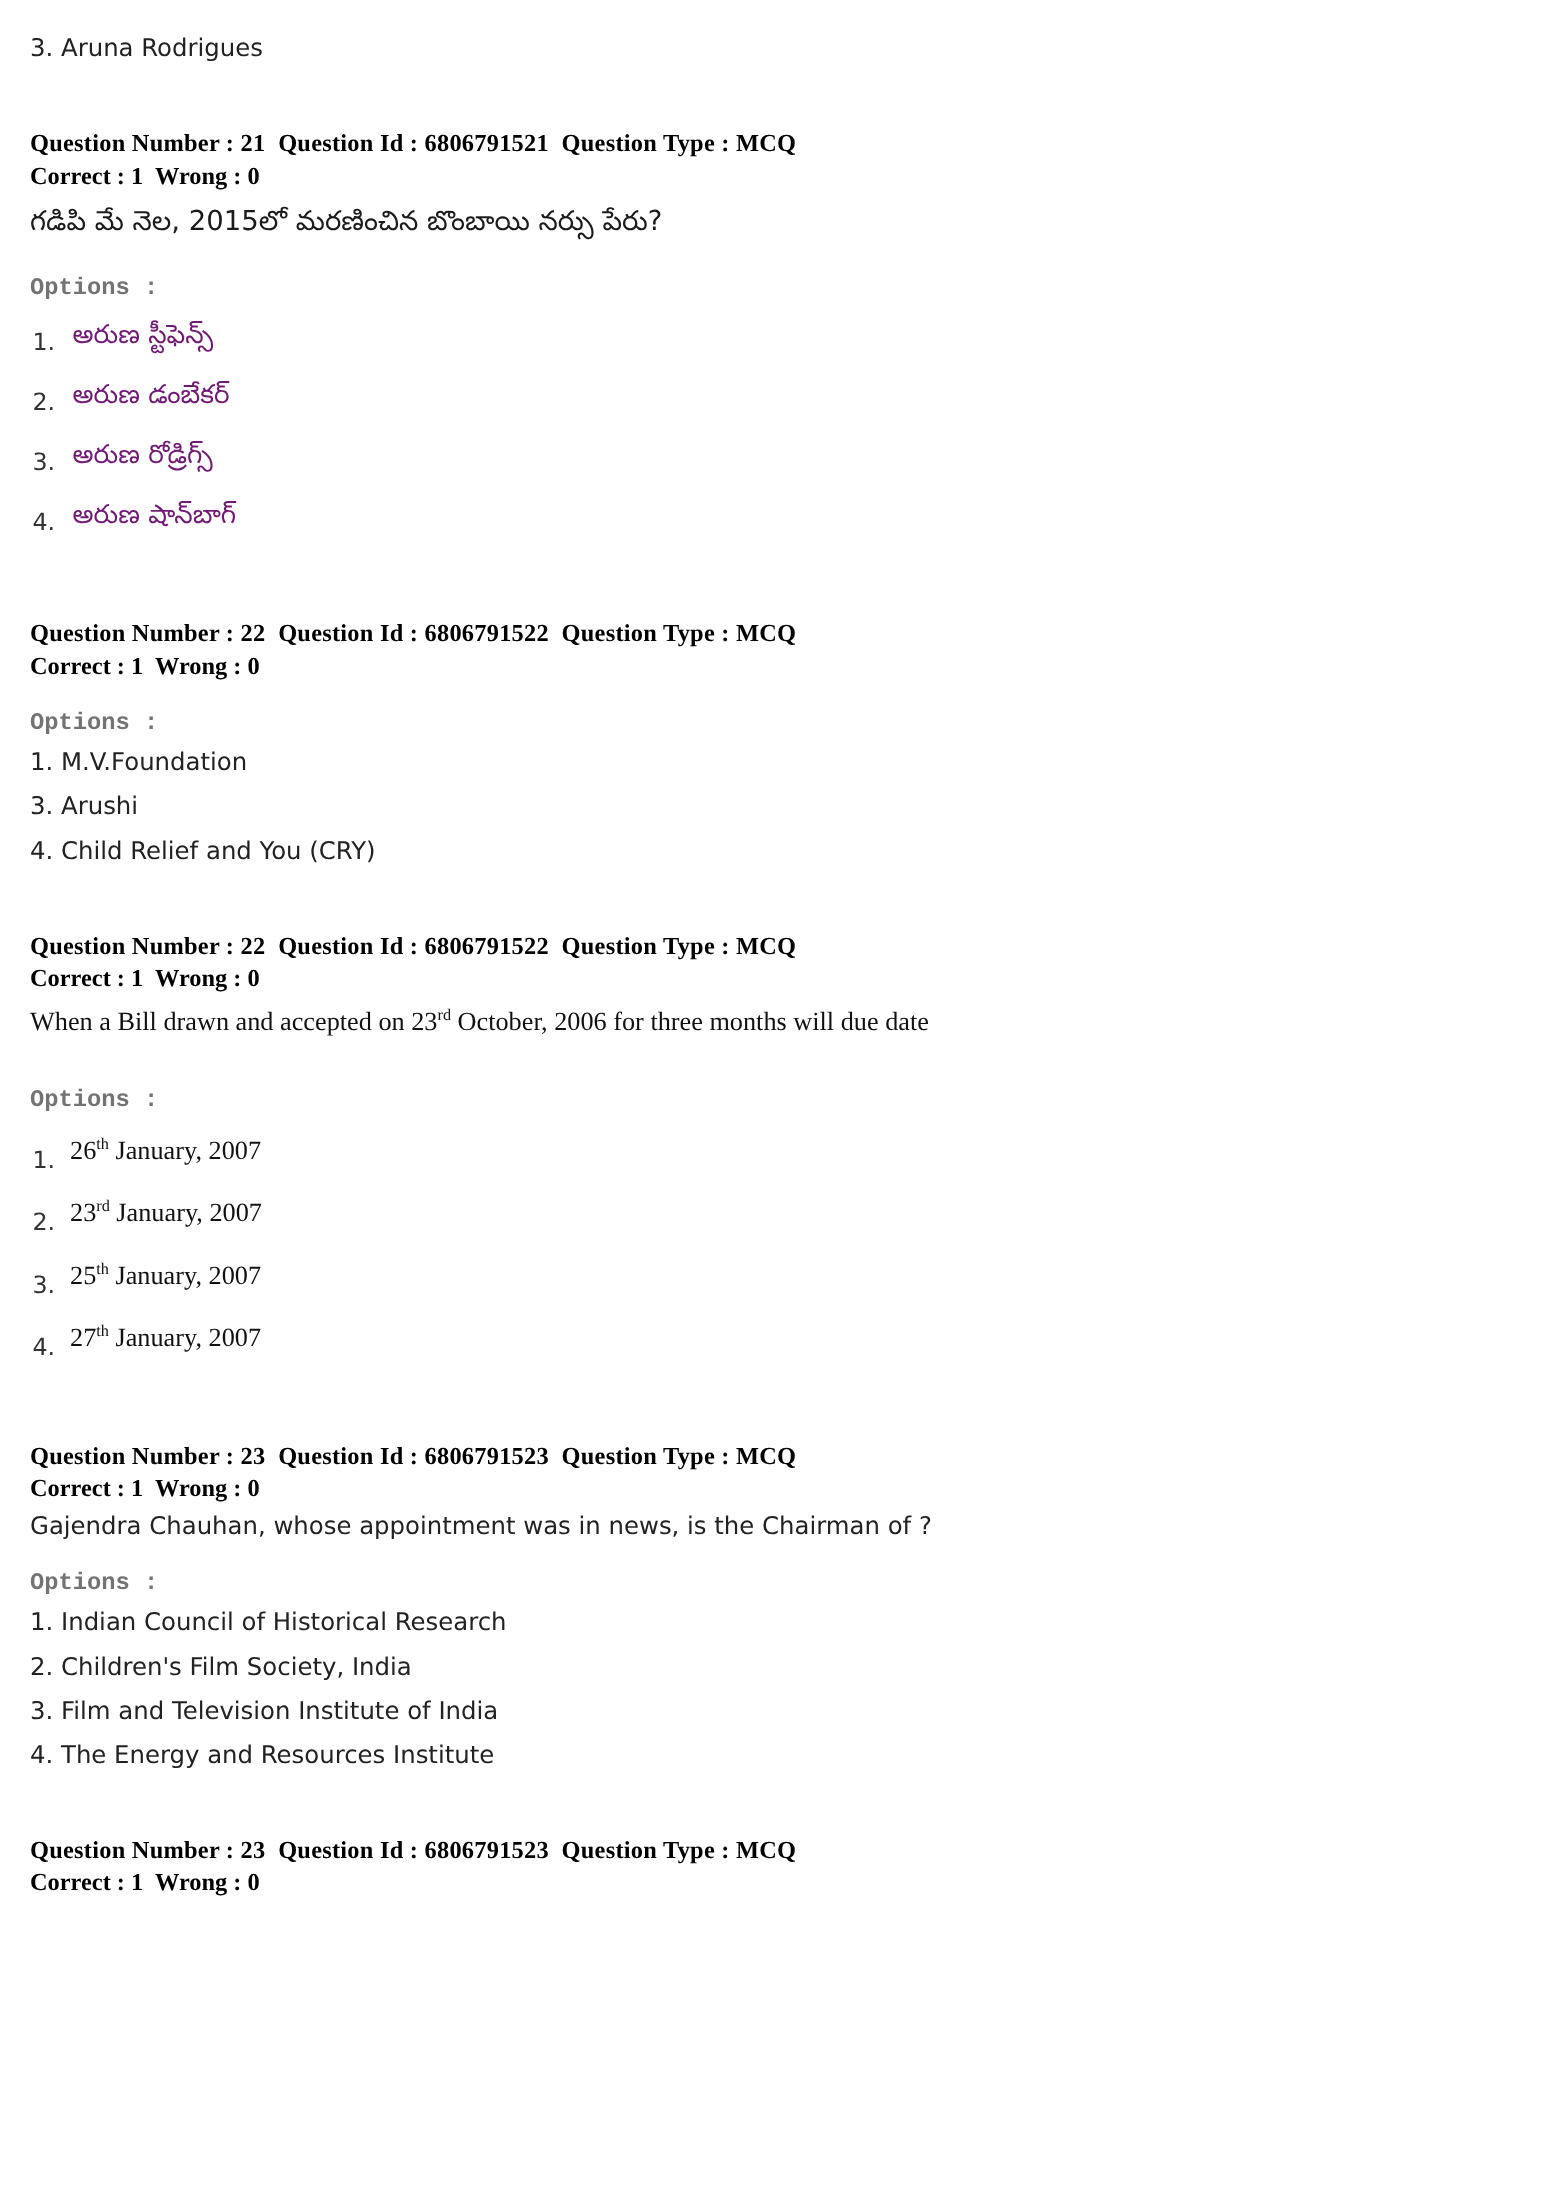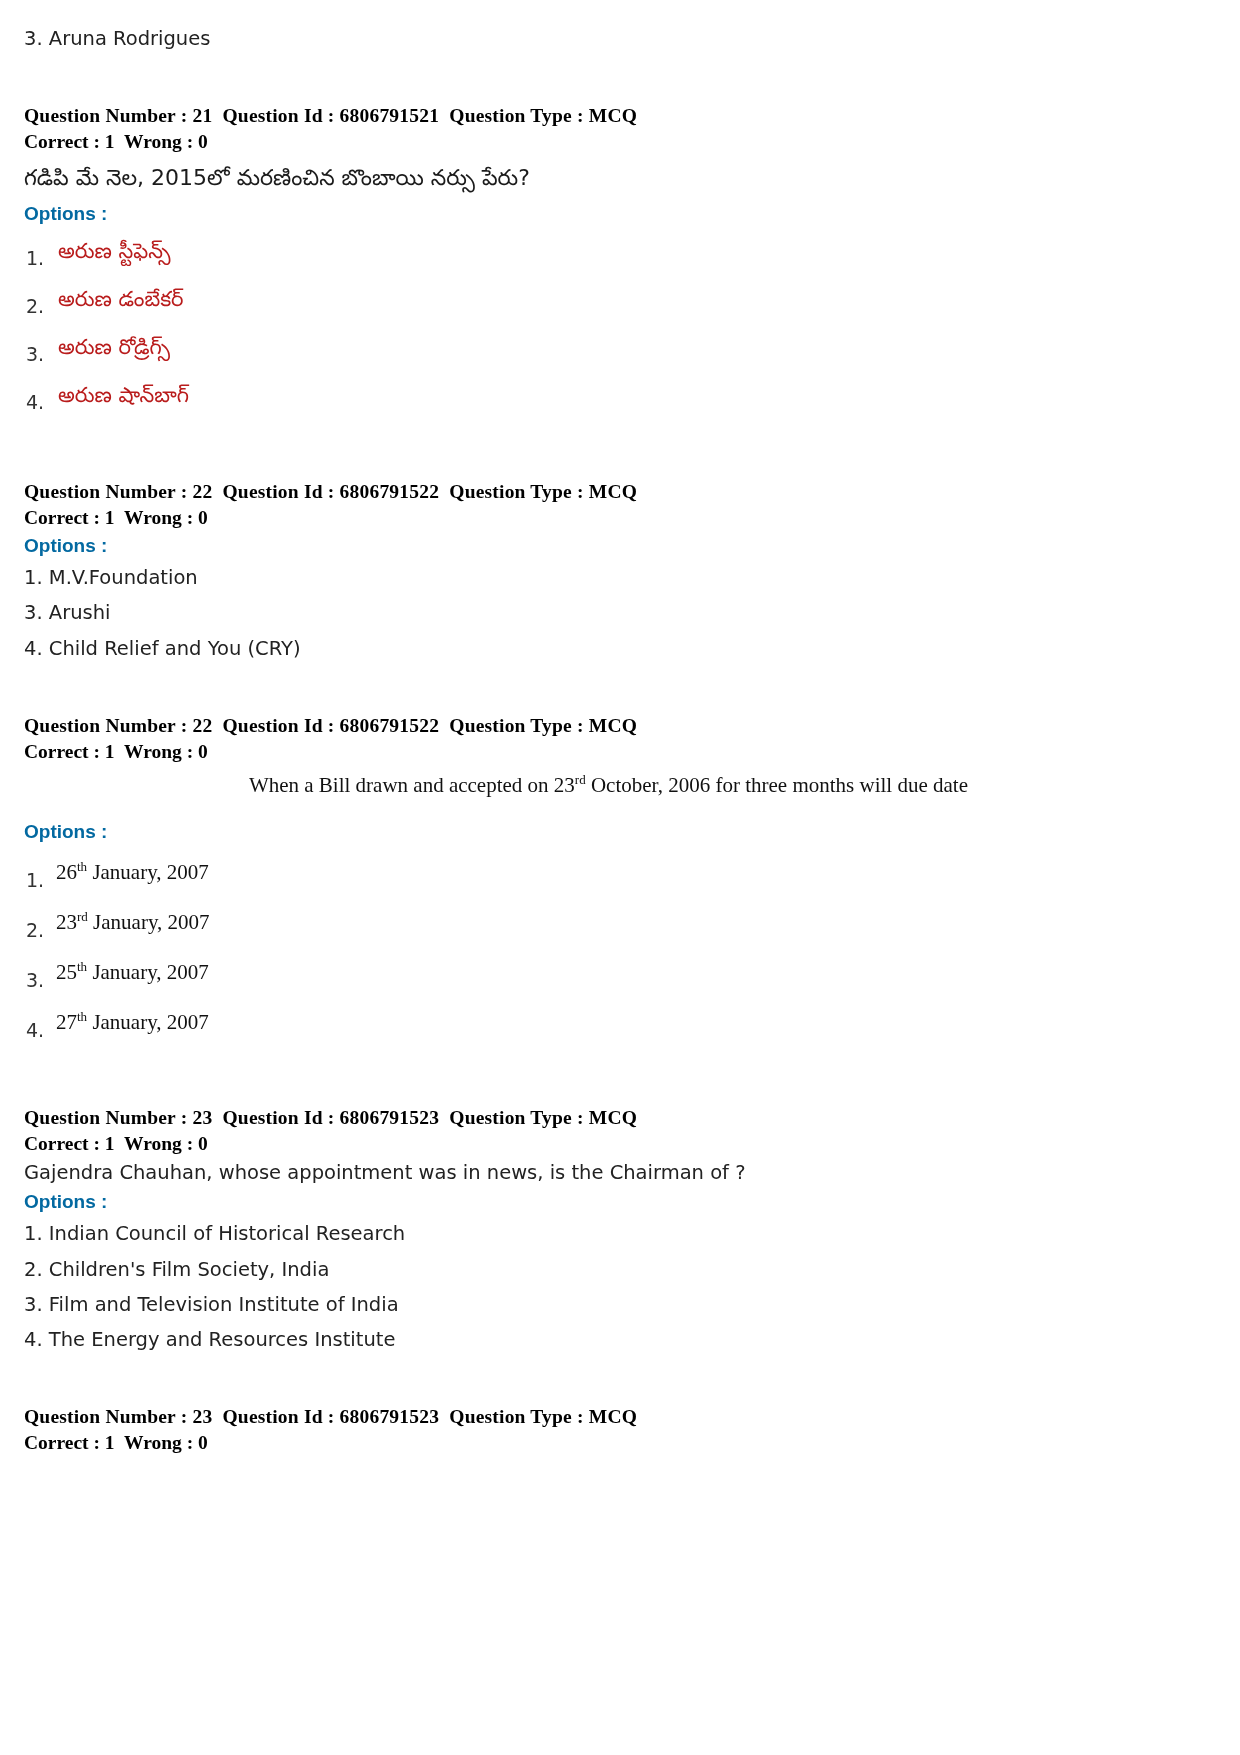--- a/index.html
+++ b/index.html
@@ -36,25 +36,25 @@
   .qmeta-line2 {
     font-family: "Liberation Serif", serif;
     font-weight: bold;
     font-size: 19.5px;
     line-height: 1.35;
     color: #000;
     margin: 0 0 3px 0;
     white-space: pre;
   }
   .options-label {
-    font-family: Liberation Sans, sans-serif;
+    font-family: Liberation Mono, monospace;
     font-weight: bold;
     font-size: 19px;
-    color: #0369a1;
-    margin: 4px 0 3px 0;
+    color: #737373;
+    margin: 20px 0 3px 0;
   }
 
   
   .qtext {
     font-family: "DejaVu Sans", sans-serif;
     font-size: 19.5px;
     line-height: 1.38;
     color: #222;
     margin: 2px 0 4px 0;
     max-width: 1000px;
@@ -80,42 +80,41 @@
     color: #333;
     width: 34px;
     flex: 0 0 34px;
     padding-left: 2px;
     box-sizing: border-box;
   }
   .opt-indic .val {
     font-family: "DejaVu Sans", sans-serif;
     font-size: 21px;
     line-height: 1.1;
-    color: #b91c1c;
+    color: #701a75;
     position: relative;
     top: -6px;
   }
   .indic {
     font-family: "DejaVu Sans", sans-serif;
     font-size: 22px;
     line-height: 1.85;
     color: #1b1b1b;
     margin: 2px 0 2px 0;
     max-width: 1010px;
   }
 
   
   .serif-qtext {
     font-family: "Liberation Serif", serif;
     font-size: 21px;
     line-height: 1.55;
     color: #111;
     margin: 4px 0 2px 0;
     max-width: 1010px;
-    text-align: right;
   }
   .serif-qtext sup {
     font-size: 0.62em;
     vertical-align: super;
     line-height: 0;
   }
   .blank-line {
     display: inline-block;
     border-bottom: 1.5px solid #111;
     width: 104px;

